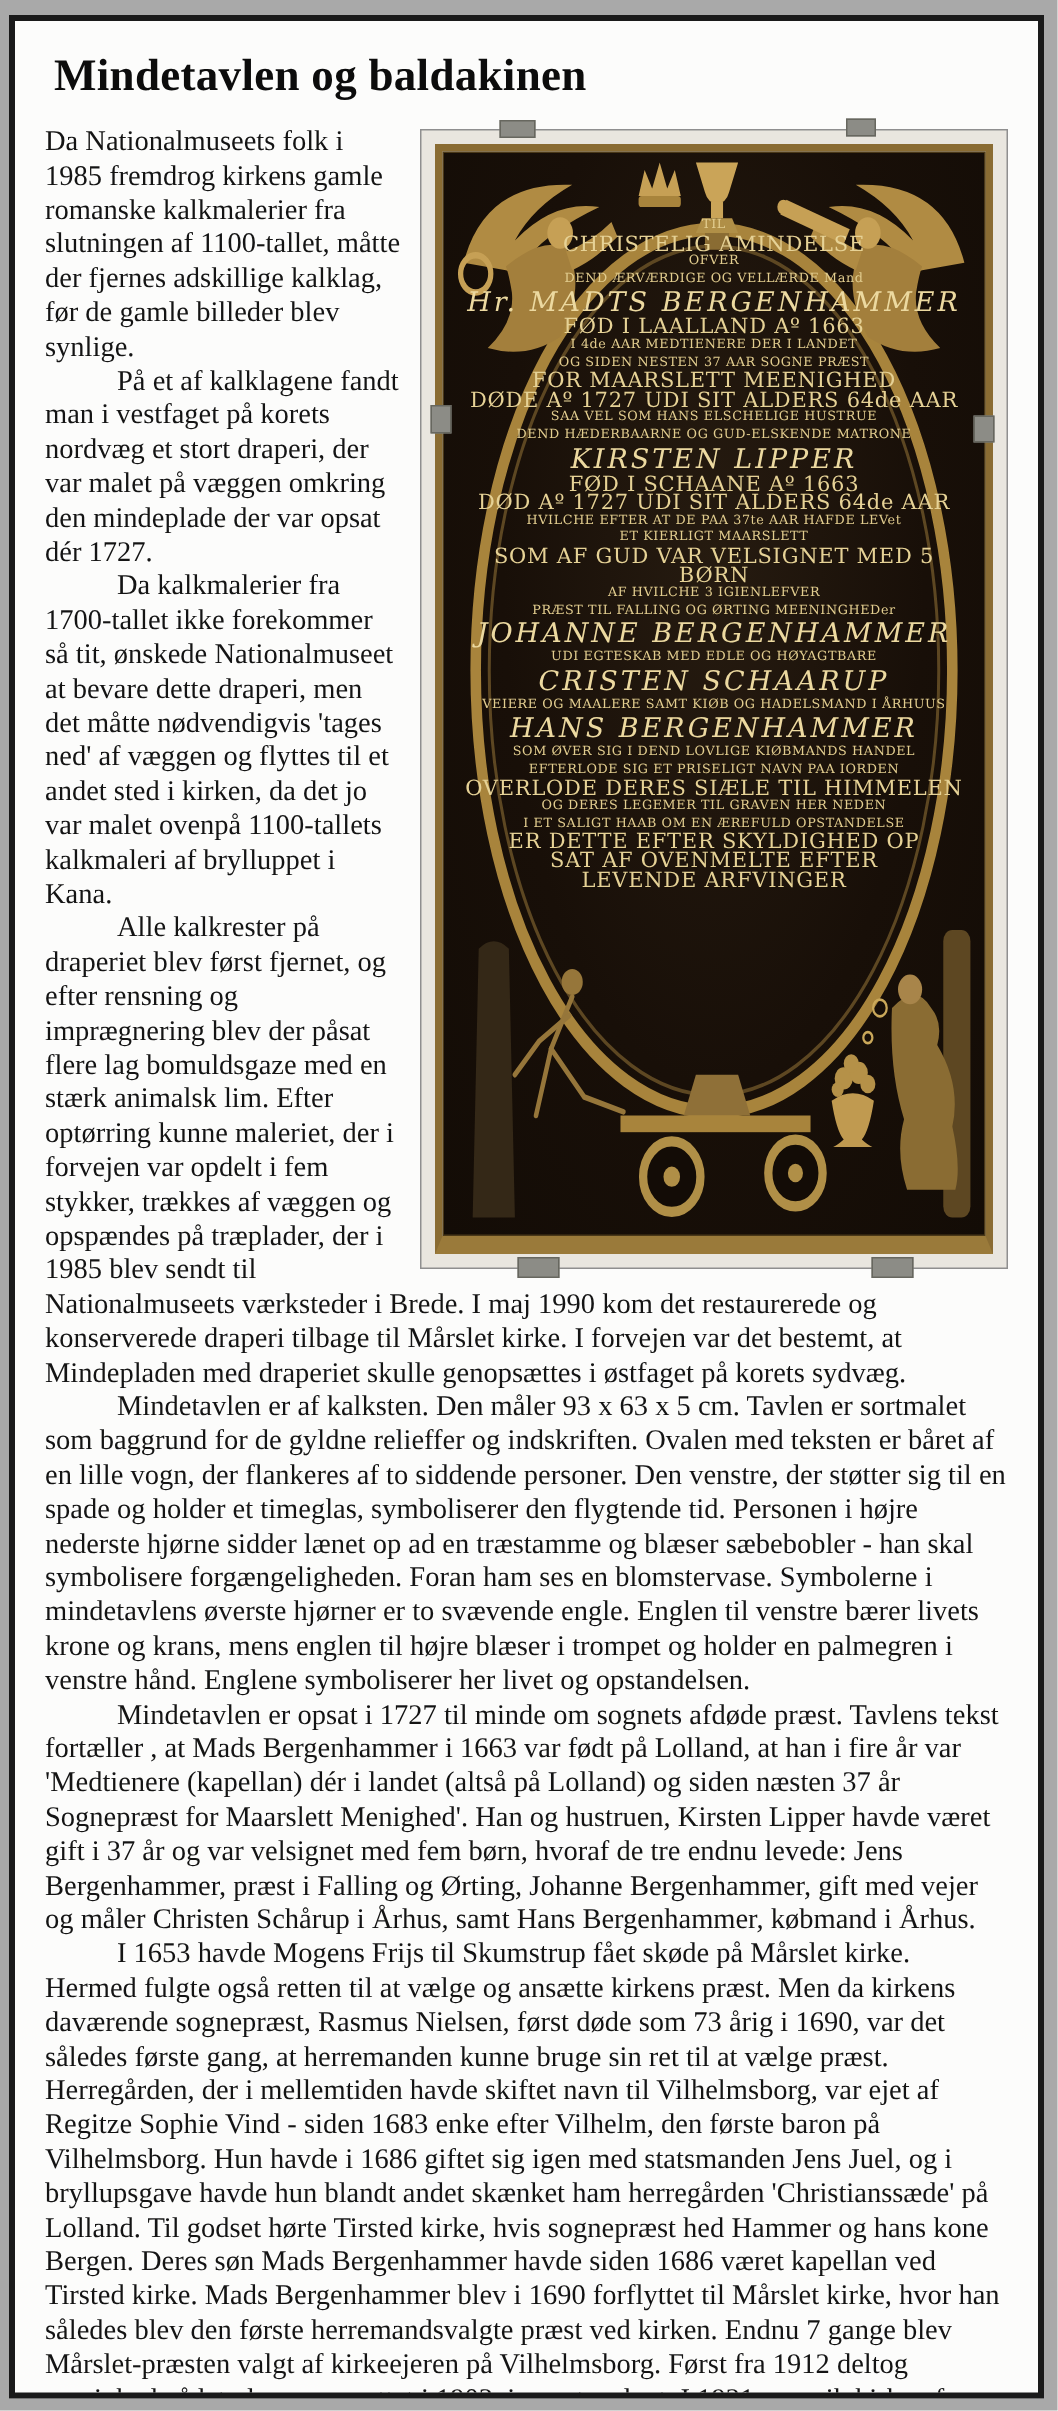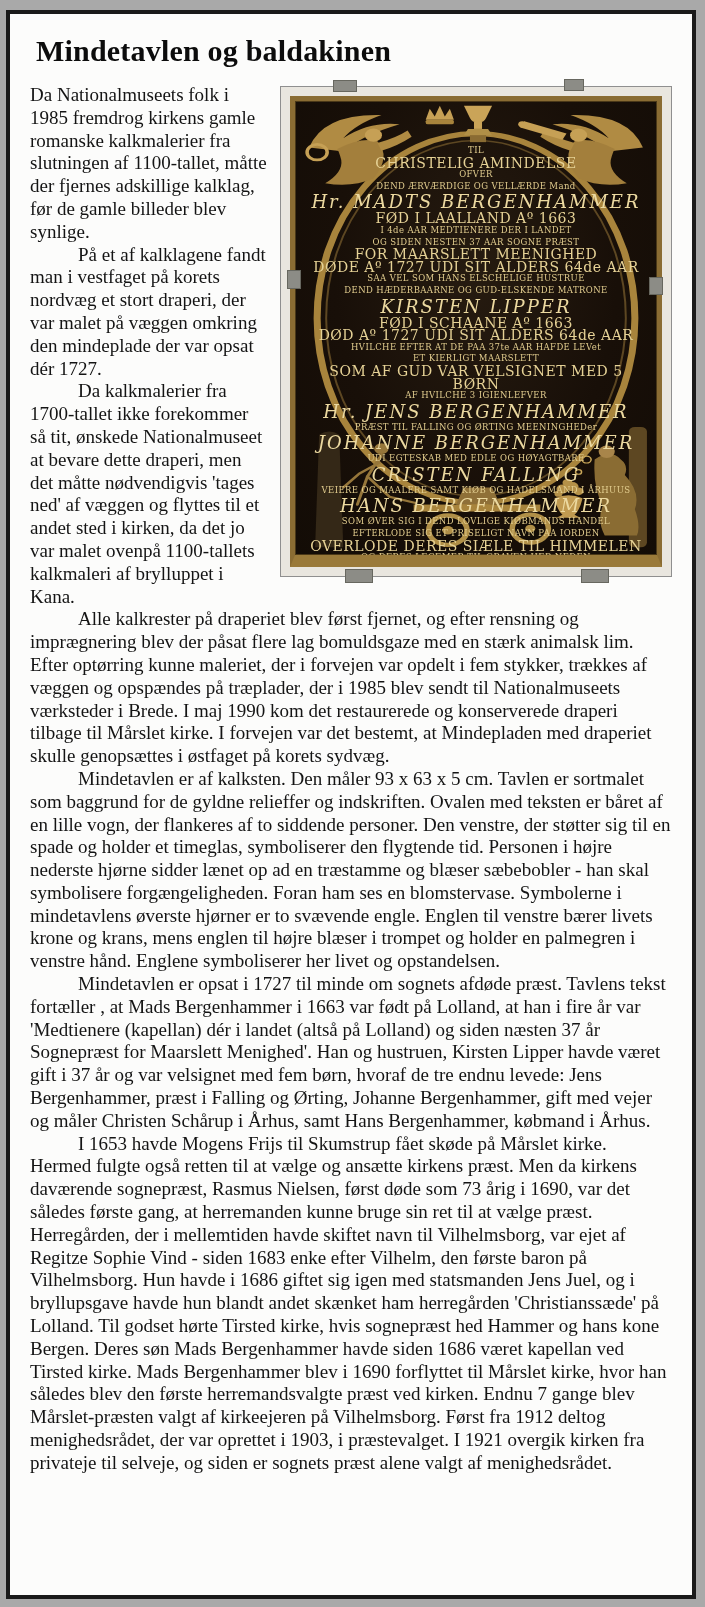--- a/index.html
+++ b/index.html
@@ -19,21 +19,21 @@
     margin:10px 0 16px 6px;letter-spacing:.2px;
   }
   .article{
     font-size:19px;line-height:22.8px;color:#141414;text-align:left;
   }
   .article p{margin:0;}
   .article p.indent{text-indent:48px;}
 
   
   .photo{
-    float:right;width:392px;height:491px;
+    float:right;width:392px;height:760px;
     margin:2px 0 10px 12px;
     background:#e9e6df;
     border:1px solid #8f8f8f;
     padding:9px;box-sizing:border-box;
     position:relative;
   }
   .plaque{
     width:100%;height:100%;box-sizing:border-box;
     background:radial-gradient(ellipse at 50% 38%, #261b10 0%, #180f08 55%, #130c06 100%);
     border:5px solid #8a6c33;border-bottom:12px solid #9a7a3a;
@@ -169,25 +169,24 @@
               <div class="md">DØDE Aº 1727 UDI SIT ALDERS 64de AAR</div>
               <div class="sm">SAA VEL SOM HANS ELSCHELIGE HUSTRUE</div>
               <div class="sm">DEND HÆDERBAARNE OG GUD-ELSKENDE MATRONE</div>
               <div class="script">KIRSTEN LIPPER</div>
               <div class="md">FØD I SCHAANE Aº 1663</div>
               <div class="md">DØD Aº 1727 UDI SIT ALDERS 64de AAR</div>
               <div class="sm">HVILCHE EFTER AT DE PAA 37te AAR HAFDE LEVet</div>
               <div class="sm">ET KIERLIGT MAARSLETT</div>
               <div class="md">SOM AF GUD VAR VELSIGNET MED 5 BØRN</div>
               <div class="sm">AF HVILCHE 3 IGIENLEFVER</div>
-              <div class="script">Hr. JENS BERGENHAMMER</div>
               <div class="sm">PRÆST TIL FALLING OG ØRTING MEENINGHEDer</div>
               <div class="script">JOHANNE BERGENHAMMER</div>
               <div class="sm">UDI EGTESKAB MED EDLE OG HØYAGTBARE</div>
-              <div class="script">CRISTEN FALLING</div>
+              <div class="script">CRISTEN SCHAARUP</div>
               <div class="sm">VEIERE OG MAALERE SAMT KIØB OG HADELSMAND I ÅRHUUS</div>
               <div class="script">HANS BERGENHAMMER</div>
               <div class="sm">SOM ØVER SIG I DEND LOVLIGE KIØBMANDS HANDEL</div>
               <div class="sm">EFTERLODE SIG ET PRISELIGT NAVN PAA IORDEN</div>
               <div class="md">OVERLODE DERES SIÆLE TIL HIMMELEN</div>
               <div class="sm">OG DERES LEGEMER TIL GRAVEN HER NEDEN</div>
               <div class="sm">I ET SALIGT HAAB OM EN ÆREFULD OPSTANDELSE</div>
               <div class="md">ER DETTE EFTER SKYLDIGHED OP</div>
               <div class="md">SAT AF OVENMELTE EFTER</div>
               <div class="md">LEVENDE ARFVINGER</div>

